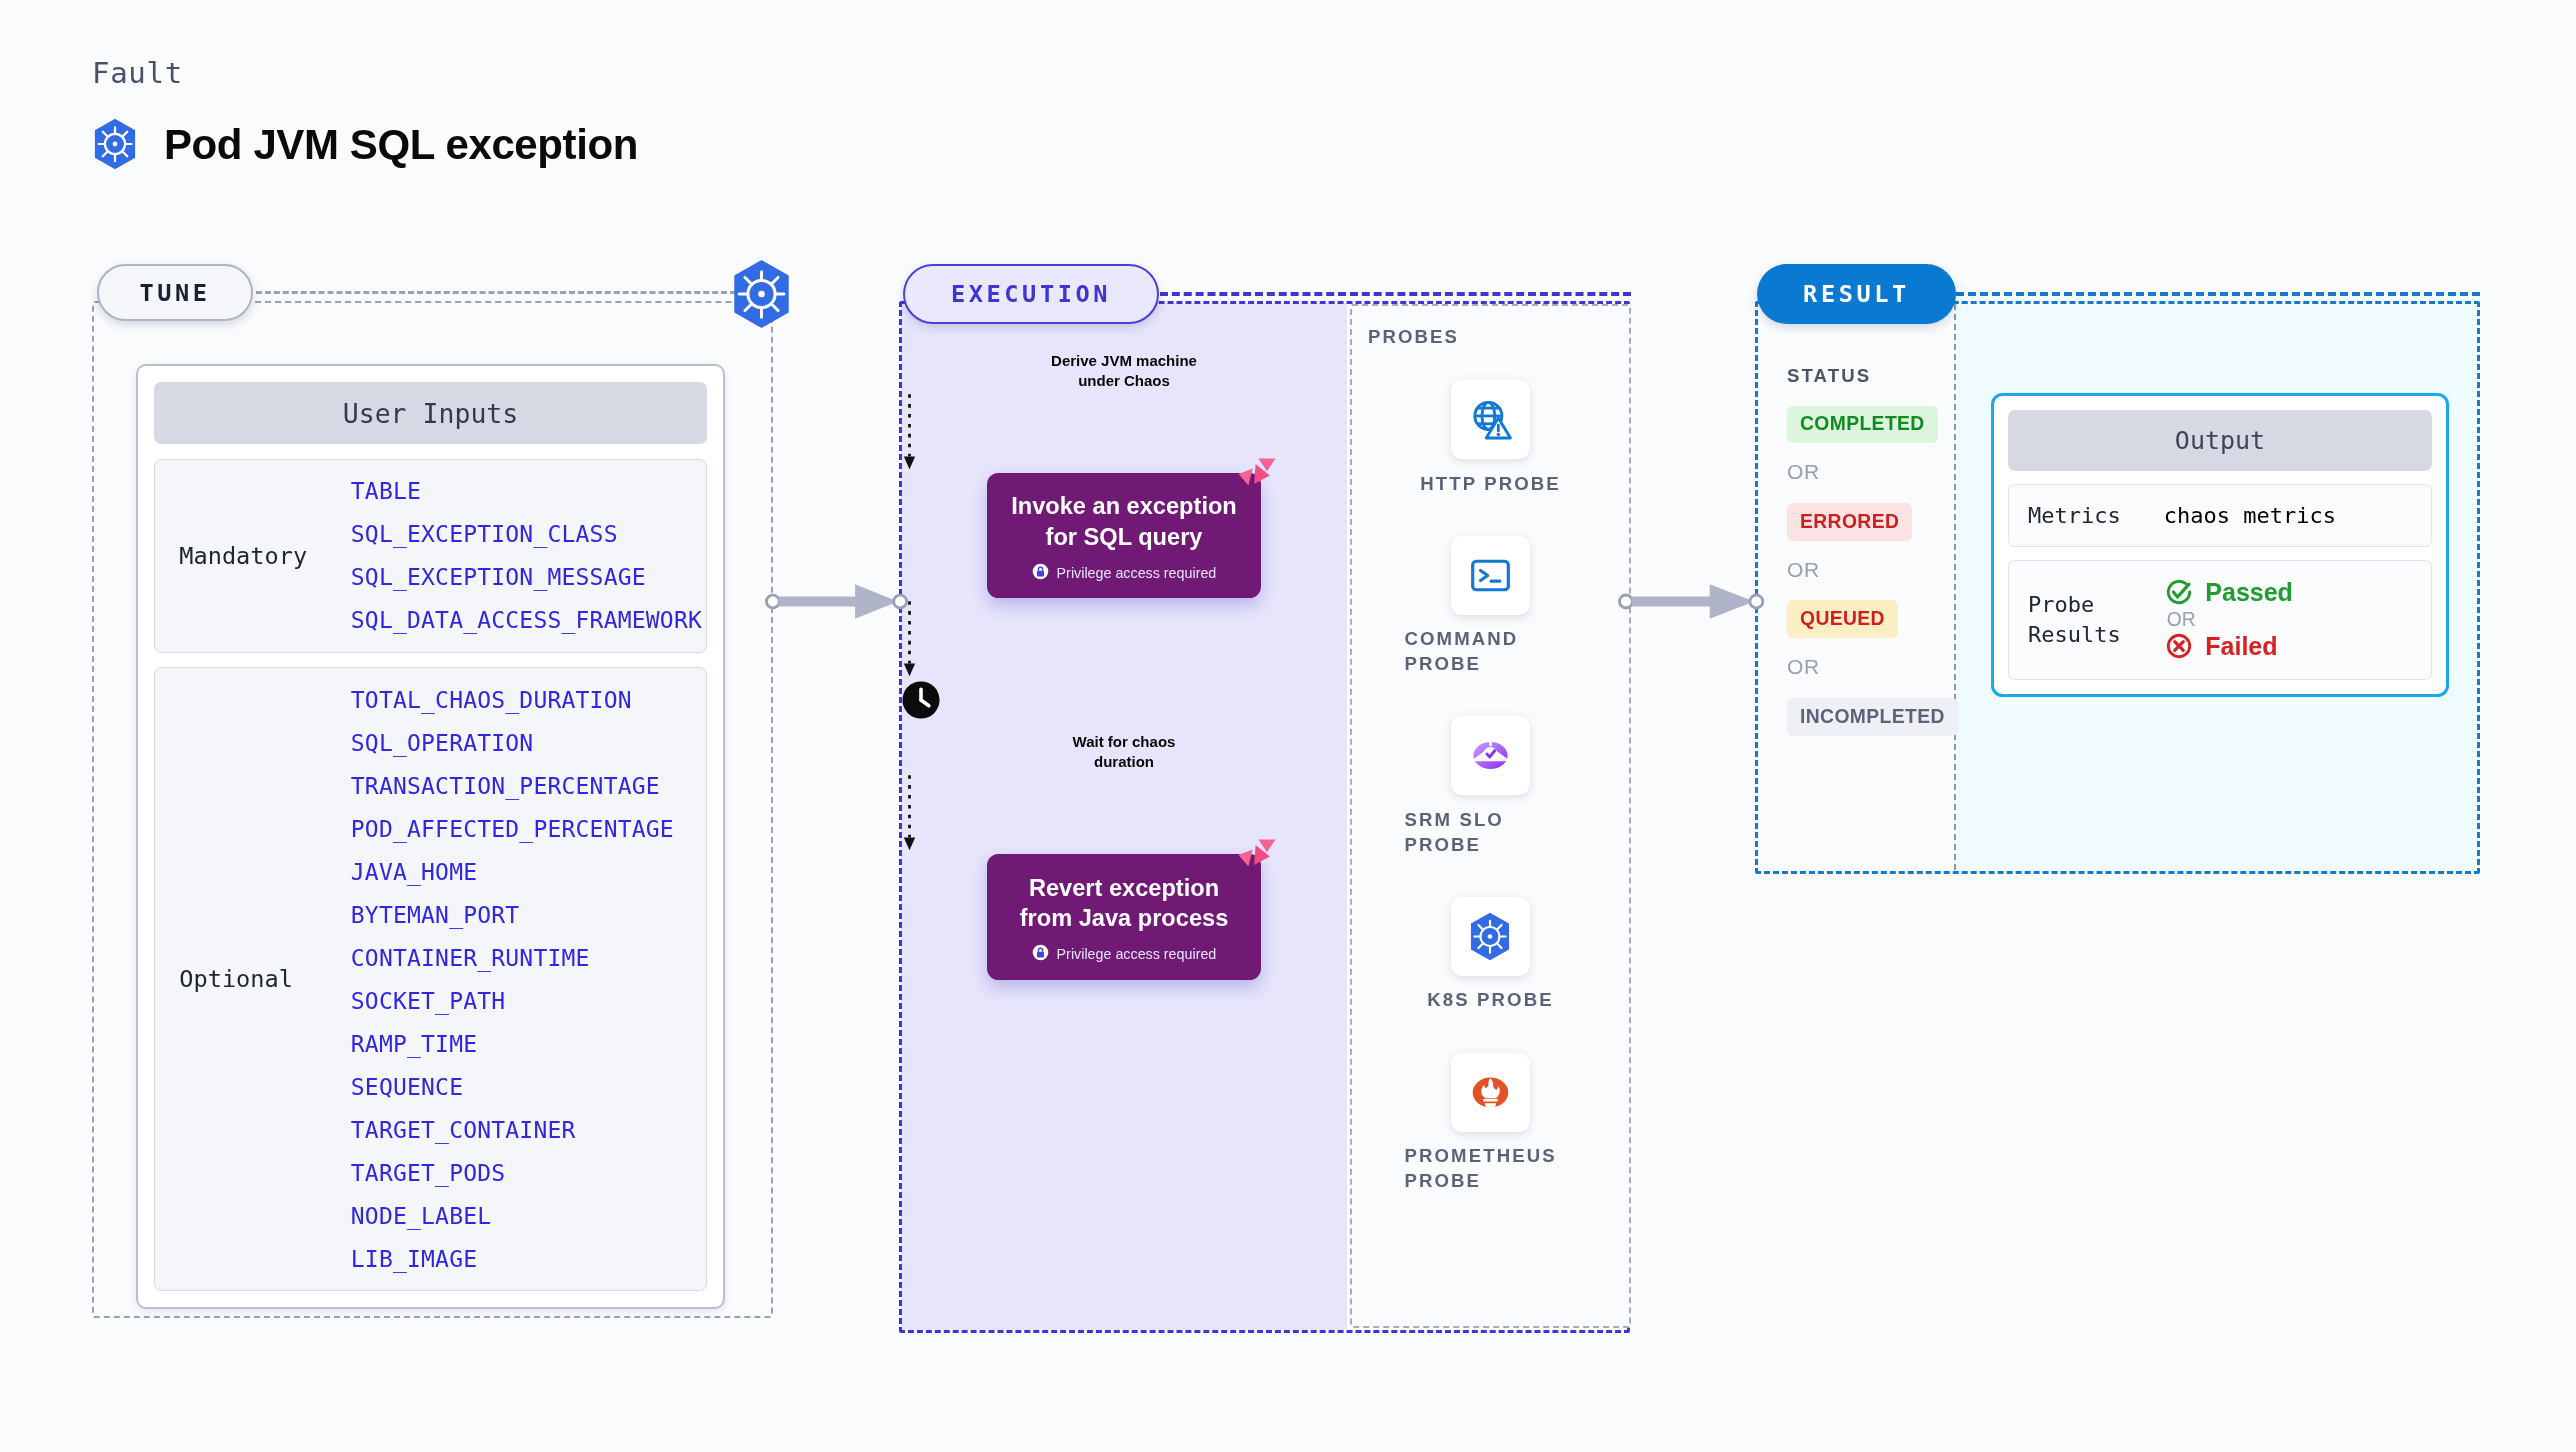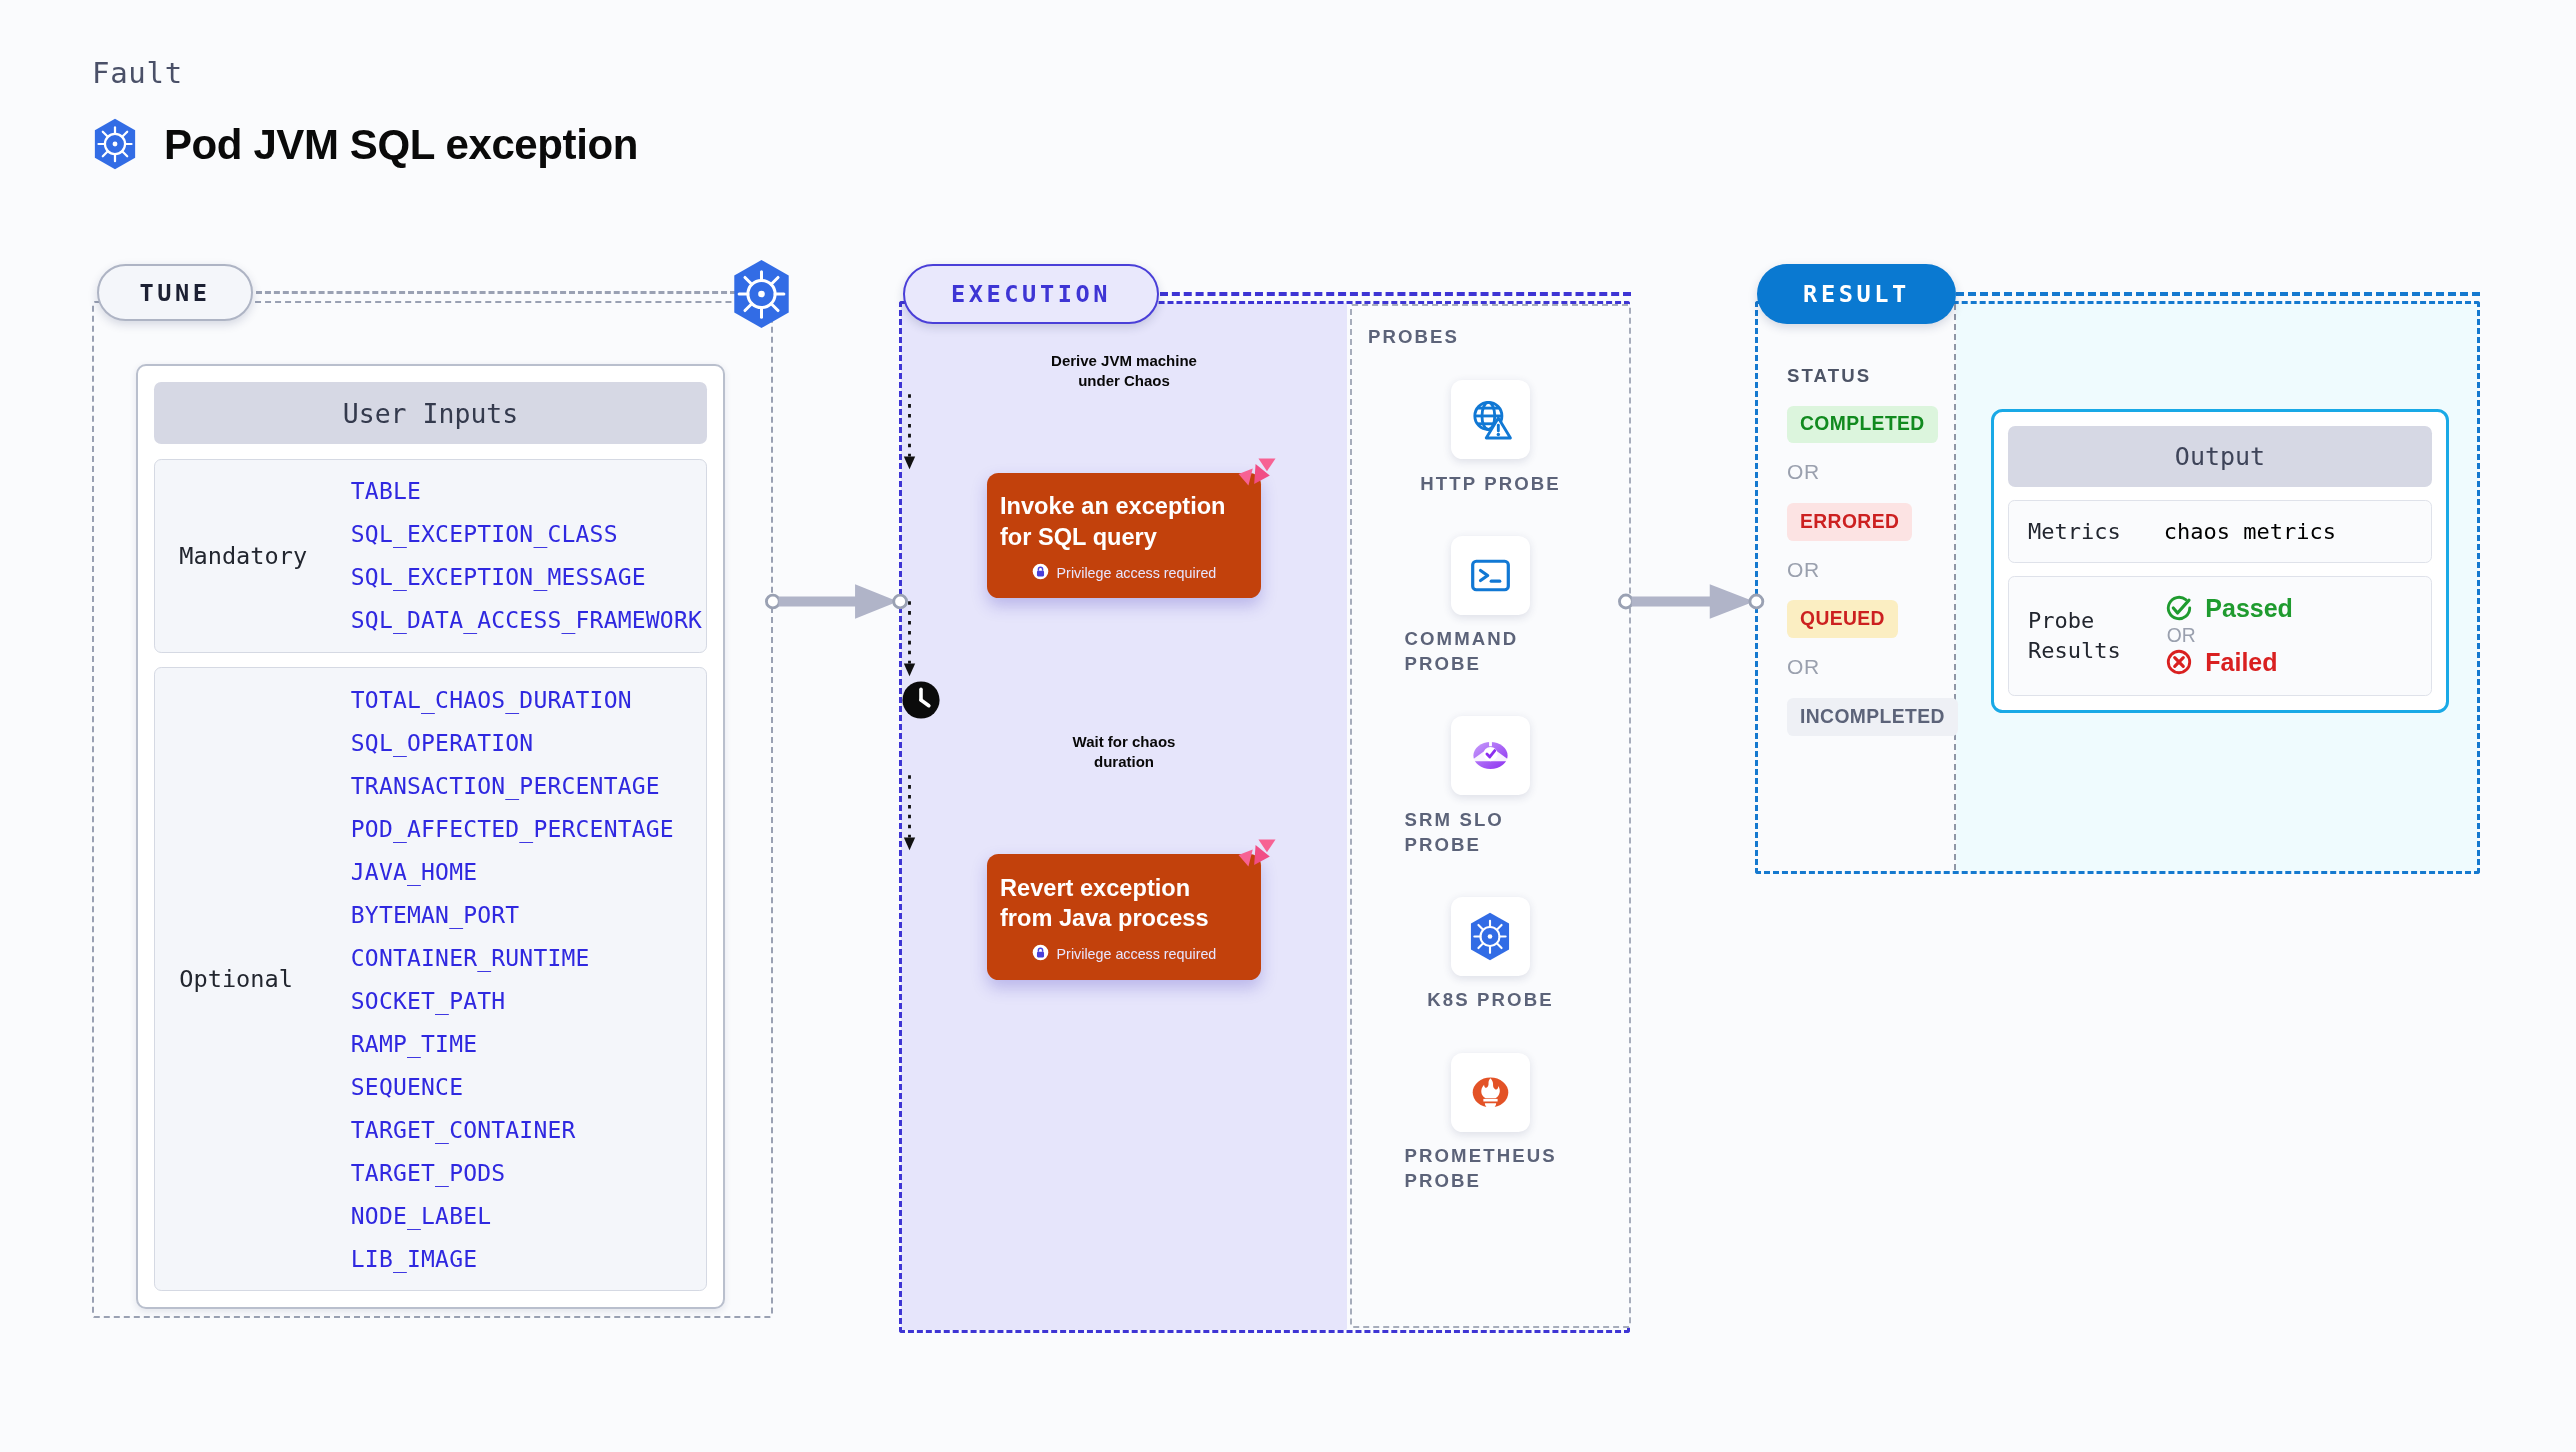--- a/index.html
+++ b/index.html
@@ -107,22 +107,22 @@
   .flow { position: absolute; left: 901px; top: 303px; width: 446px; z-index: 5; }
   .flow-text {
     text-align: center; font-size: 15px; font-weight: bold;
     color: #080808; line-height: 1.32;
   }
   .dotted-arrow { display: block; margin: 0 auto; }
   .clock-ico { display: block; margin: 0 auto; }
 
   .step-card {
     position: relative; width: 274px; margin: 0 auto;
-    background: #c2410c; border-radius: 11.5px;
-    padding: 18.6px 13px 15.8px; text-align: left;
+    background: #701a75; border-radius: 11.5px;
+    padding: 18.6px 13px 15.8px; text-align: center;
     box-shadow: 0 7.2px 15.8px rgba(60,50,190,.26);
   }
   .step-title {
     color: #fff; font-size: 23.6px; font-weight: bold; line-height: 1.3;
   }
   .step-sub {
     margin-top: 10px; display: flex; align-items: center;
     justify-content: center; gap: 7.9px;
     color: #e8e6ff; font-size: 14.3px;
   }
@@ -187,21 +187,20 @@
     font-size: 19.3px; font-weight: bold; letter-spacing: 0.4px;
   }
   .status-or {
     margin-top: 17px; font-size: 21px; color: #9aa0ae; letter-spacing: 0.7px;
   }
 
   .output-card {
     position: absolute; left: 1991px; top: 393px; width: 458px;
     background: #ffffff; border: 3.6px solid #19a9e6; border-radius: 11.5px;
     padding: 14.3px;
-    margin-top: 16px;
   }
   .out-head {
     background: #d6d8e4; border-radius: 7.2px; padding: 15.8px 0;
     text-align: center; font-family: "DejaVu Sans Mono", monospace;
     font-size: 25px; color: #3e4459;
   }
   .out-row {
     margin-top: 13px; border: 1.4px solid #dfe2ea; border-radius: 6.4px;
     background: #fafbfd; display: flex; align-items: center;
     padding: 15.8px 11.5px;

